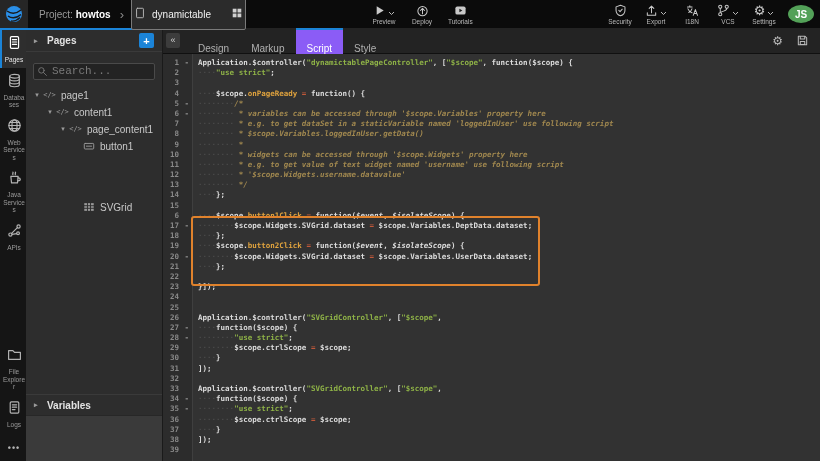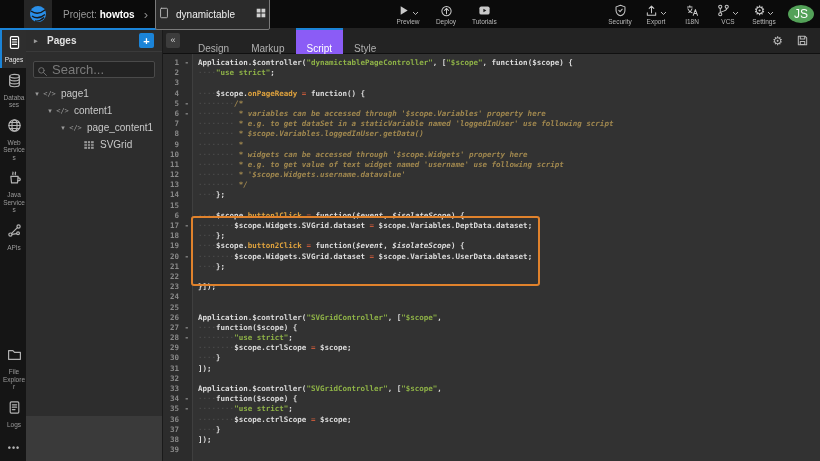--- a/index.html
+++ b/index.html
@@ -1,37 +1,37 @@
 <!DOCTYPE html>
 <html><head>
 <meta charset="utf-8">
 <style>
   * { margin:0; padding:0; box-sizing:border-box; }
   html,body { width:820px; height:461px; overflow:hidden; background:#0b0b0b;
     font-family:"Liberation Sans", sans-serif; }
   .app { width:820px; height:461px; display:flex; flex-direction:column; }
 
   
-  .topbar { position:relative; height:28px; background:#0b0b0b; display:flex; align-items:center; flex:0 0 28px;margin-left:24px; }
+  .topbar { position:relative; height:28px; background:#0b0b0b; display:flex; align-items:center; flex:0 0 28px; }
   .logo { width:28px; height:28px; background:#262626; display:flex; align-items:center; justify-content:center; }
   .project { margin-left:11px; font-size:10px; color:#9a9a9a; white-space:nowrap; }
   .project .pn { color:#ffffff; font-weight:bold; }
   .chev { color:#8a8a8a; font-size:13px; margin:0 7px 0 9px; }
   .ptab { height:32px; display:flex; align-items:center; gap:6px; background:#2b2b2b;
     border:1px solid #7a7a7a; border-radius:2px; padding:0 2px; }
   .ptab-label { font-size:10px; color:#f0f0f0; padding-right:14px; }
   .tb-center { position:absolute; left:372px; top:0; height:28px; display:flex; align-items:center; }
   .tb-right { position:absolute; right:0; top:0; height:28px; display:flex; align-items:center; gap:12px; padding-right:6px; }
   .tbi { display:flex; flex-direction:column; align-items:center; justify-content:center; cursor:pointer; min-width:24px; }
   .tbi .irow { display:flex; align-items:flex-end; height:14px; }
   .tbi .tlabel { font-size:6.5px; color:#b9b9b9; margin-top:1px; white-space:nowrap; }
   .tbi.gap { margin-left:46px; }
   .tb-center .tbi + .tbi { margin-left:14px; }
   .avatar { width:26px; height:18px; border-radius:50%; background:#53a158; color:#fff;
-    font-size:12px; font-weight:normal; display:flex; align-items:center; justify-content:center; }
+    font-size:10px; font-weight:bold; display:flex; align-items:center; justify-content:center; }
   .gearlg { font-size:13px; color:#c9c9c9; line-height:13px; }
 
   
   .main { flex:1; display:flex; min-height:0; }
   .left { display:flex; border-top:2px solid #1b84d8; }
 
   
   .rail { width:26px; background:#151515; display:flex; flex-direction:column; }
   .rail-item { padding:5px 0 4px 0; display:flex; flex-direction:column; align-items:center; cursor:pointer;
     border-left:2px solid transparent; }
@@ -44,21 +44,21 @@
   
   .panel { width:136px; background:#2d2d2d; display:flex; flex-direction:column; }
   .phead { height:22px; flex:0 0 22px; display:flex; align-items:center; gap:7px; padding:0 8px;
     border-bottom:1px solid #3a3a3a; font-size:10px; font-weight:bold; color:#e2e2e2; cursor:pointer; }
   .phead .arr { font-size:7px; color:#9a9a9a; width:6px; }
   .phead .sp { flex:1; }
   .plus { width:15px; height:15px; background:#1b84d8; color:#fff; border-radius:2px; font-size:11px;
     display:flex; align-items:center; justify-content:center; font-weight:bold; }
   .searchwrap { position:relative; margin:8px 7px 4px 7px; }
   .searchwrap input { width:100%; height:17px; background:#232323; border:1px solid #4a4a4a; border-radius:2px;
-    color:#bbb; font-size:13px; padding:0 4px 0 18px; outline:none; font-family:Liberation Sans, sans-serif; }
+    color:#bbb; font-size:11px; padding:0 4px 0 18px; outline:none; font-family:Liberation Mono, monospace; }
   .searchwrap input::placeholder { color:#7a7a7a; }
   .sicon { position:absolute; left:4px; top:3px; }
   .tree { margin-top:3px; }
   .trow { height:17px; display:flex; align-items:center; font-size:10px; color:#c9c9c9; cursor:pointer; }
   .trow .tarr { font-size:7px; color:#9a9a9a; width:10px; text-align:center; flex:0 0 10px; }
   .trow .ticon { width:15px; display:flex; justify-content:center; margin-right:4px; flex:0 0 15px; }
   .codetag { font-family:"DejaVu Sans Mono",monospace; font-size:7px; color:#9a9a9a; }
   .pspacer { flex:1; }
   .vhead { border-top:1px solid #3a3a3a; border-bottom:1px solid #272727; }
   .prest { flex:0 0 45px; background:#3a3a3a; }
@@ -310,28 +310,42 @@
               <span class="tarr">▾</span>
               <span class="ticon">
                 <span class="codetag">&lt;/&gt;</span>
               </span>
               <span>page_content1</span>
             </div>
             <div class="trow" style="padding-left: 45px;">
               <span class="tarr"></span>
               <span class="ticon">
                 <svg width="12" height="12" viewBox="0 0 14 14" fill="none" stroke-width="1.1" stroke-linecap="round" stroke-linejoin="round">
+                  <rect x="1.5" y="4" width="11" height="6.5" rx="1" stroke="#9a9a9a"></rect>
+                  <path d="M4 7.2h6" stroke="#9a9a9a"></path>
+                </svg>
+              </span>
+              <span>button1</span>
+            </div>
+            <div class="trow" style="padding-left: 45px; margin-top: 44px;">
+              <span class="tarr"></span>
+              <span class="ticon">
+                <svg width="12" height="12" viewBox="0 0 14 14" fill="none" stroke-width="1.1" stroke-linecap="round" stroke-linejoin="round">
                   <rect x="1.5" y="2.5" width="11" height="9" fill="#9a9a9a"></rect>
                   <path d="M1.5 5.5h11M1.5 8.5h11M5.2 2.5v9M8.8 2.5v9" stroke="#2d2d2d"></path>
                 </svg>
               </span>
               <span>SVGrid</span>
             </div>
           </div>
         <div class="pspacer"></div>
+        <div class="phead vhead">
+          <span class="arr">▸</span>
+          <span>Variables</span>
+        </div>
         <div class="prest"></div>
       </aside>
     </div>
 
     <section class="editor">
       <div class="tabbar">
         <button class="collapse">«</button>
         <div class="etabs" id="etabs">
             <div class="etab">Design</div>
             <div class="etab">Markup</div>

